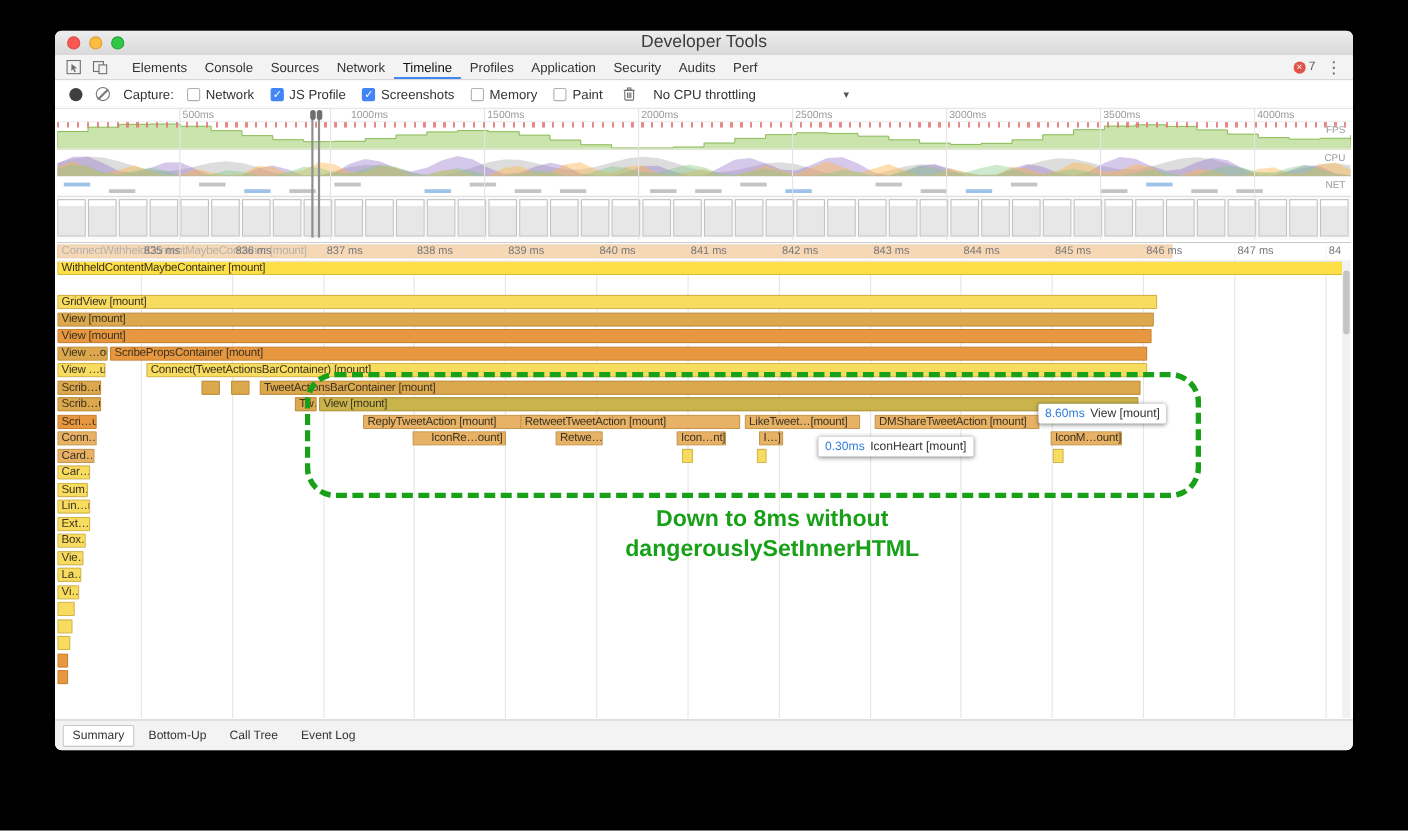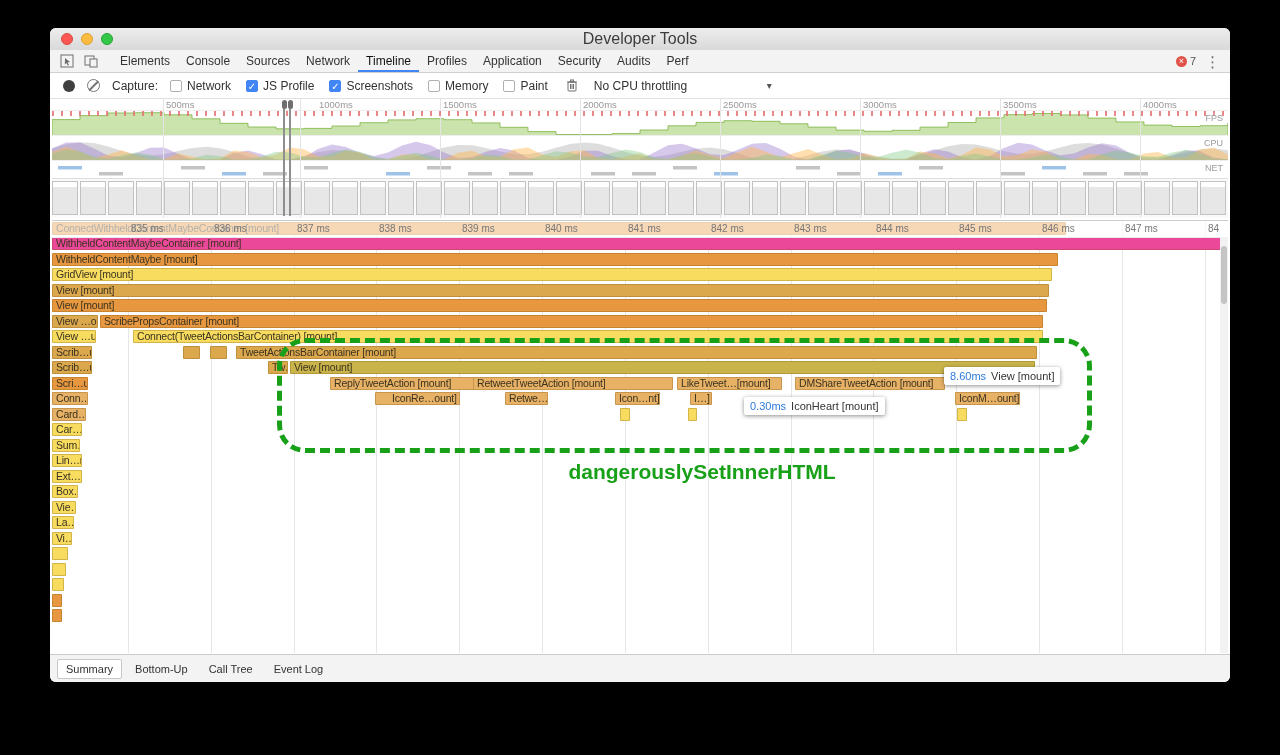--- a/index.html
+++ b/index.html
@@ -289,20 +289,21 @@
       <div class="ovlab" style="left: 1091px;">4000ms</div>
       <div class="ovrowlab" style="top: 14px;">FPS</div>
       <div class="ovrowlab" style="top: 39px;">CPU</div>
       <div class="ovrowlab" style="top: 64px;">NET</div>
     </div>
 
   <div class="flame">
     <div class="ruler-overlay"></div>
     <div class="annot-rect"></div>
     <div class="annot-text">
+      <div>Down to 8ms without</div>
       <div>dangerouslySetInnerHTML</div>
     </div>
     <div class="vscroll">
       <div class="vthumb"></div>
     </div>
   <div class="fgrid" style="left: 76px;"></div>
       <div class="flab" style="left: 79px;">835 ms</div>
       <div class="fgrid" style="left: 159px;"></div>
       <div class="flab" style="left: 162px;">836 ms</div>
       <div class="fgrid" style="left: 242px;"></div>
@@ -323,22 +324,21 @@
       <div class="flab" style="left: 824px;">844 ms</div>
       <div class="fgrid" style="left: 904px;"></div>
       <div class="flab" style="left: 907px;">845 ms</div>
       <div class="fgrid" style="left: 987px;"></div>
       <div class="flab" style="left: 990px;">846 ms</div>
       <div class="fgrid" style="left: 1070px;"></div>
       <div class="flab" style="left: 1073px;">847 ms</div>
       <div class="fgrid" style="left: 1153px;"></div>
       <div class="flab" style="left: 1156px;">84</div>
       <div class="bar" style="left: 0px; top: 0.5px; width: 1014px; background: rgb(230, 151, 63);">ConnectWithheldContentMaybeContainer [mount]</div>
-      <div class="bar" style="left: 0px; top: 16px; width: 1172px; background: #ec4899;">WithheldContentMaybeContainer [mount]</div>
-      <div class="bar" style="left: 0px; top: 31.5px; width: 1006px; background: rgb(230, 151, 63);">WithheldContentMaybe [mount]</div>
+      <div class="bar" style="left: 0px; top: 16px; width: 1172px; background: #fde047;">WithheldContentMaybeContainer [mount]</div>
       <div class="bar" style="left: 0px; top: 47px; width: 1000px; background: rgb(247, 220, 95);">GridView [mount]</div>
       <div class="bar" style="left: 0px; top: 62.5px; width: 997px; background: rgb(220, 168, 78);">View [mount]</div>
       <div class="bar" style="left: 0px; top: 78px; width: 995px; background: rgb(230, 151, 63);">View [mount]</div>
       <div class="bar" style="left: 0px; top: 93.5px; width: 46px; background: rgb(220, 168, 78);">View …ount]</div>
       <div class="bar" style="left: 48px; top: 93.5px; width: 943px; background: rgb(230, 151, 63);">ScribePropsContainer [mount]</div>
       <div class="bar" style="left: 0px; top: 109px; width: 44px; background: rgb(247, 220, 95);">View …unt]</div>
       <div class="bar" style="left: 81px; top: 109px; width: 910px; background: rgb(247, 220, 95);">Connect(TweetActionsBarContainer) [mount]</div>
       <div class="bar" style="left: 0px; top: 124.5px; width: 40px; background: rgb(220, 168, 78);">Scrib…unt]</div>
       <div class="bar" style="left: 131px; top: 124.5px; width: 17px; background: rgb(220, 168, 78);"></div>
       <div class="bar" style="left: 158px; top: 124.5px; width: 17px; background: rgb(220, 168, 78);"></div>

